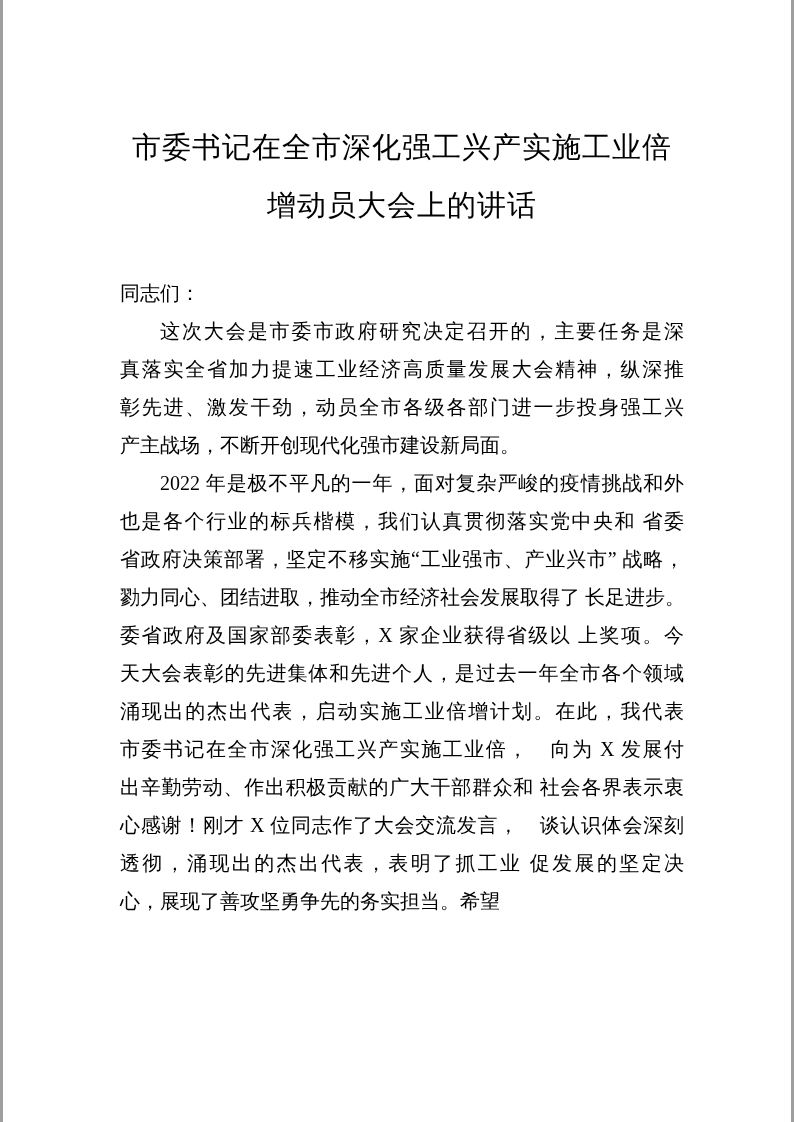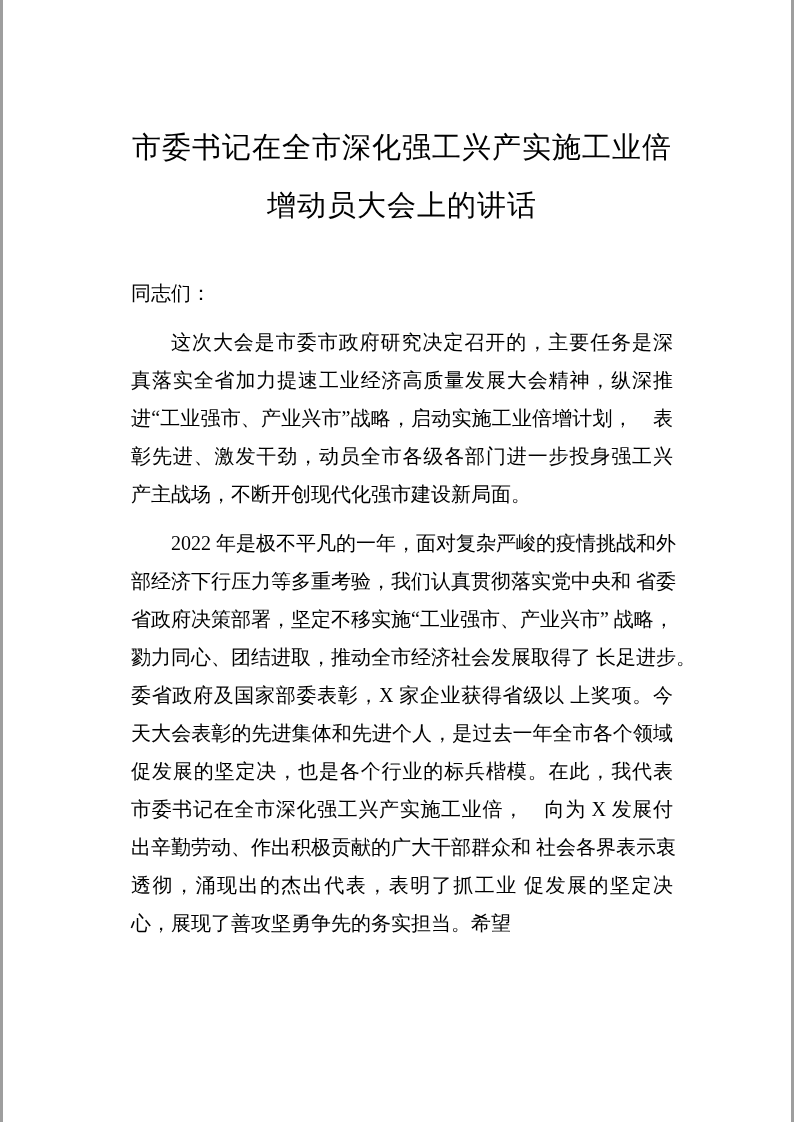--- a/index.html
+++ b/index.html
@@ -29,21 +29,21 @@
     line-height: 58px;
     font-weight: 500;
     letter-spacing: 1px;
     white-space: nowrap;
   }
   .doc-body {
     margin-top: 40px;
     width: 564px;
   }
   .para {
-    margin: 11px;
+    margin: 0;
     padding: 0;
   }
   .line {
     display: block;
     font-size: 20px;
     line-height: 38px;
     white-space: nowrap;
     text-align: justify;
     text-align-last: justify;
   }
@@ -66,33 +66,33 @@
 
   <div class="doc-body">
 
     <p class="para">
       <span class="line last">同志们：</span>
     </p>
 
     <p class="para">
       <span class="line indent">这次大会是市委市政府研究决定召开的，主要任务是深</span>
       <span class="line">真落实全省加力提速工业经济高质量发展大会精神，纵深推</span>
-      <span class="line">进“工业强市、产业兴市”战略，启动实施工业倍增计划，　表</span>
       <span class="line">彰先进、激发干劲，动员全市各级各部门进一步投身强工兴</span>
       <span class="line last">产主战场，不断开创现代化强市建设新局面。</span>
     </p>
 
     <p class="para">
       <span class="line indent">2022 年是极不平凡的一年，面对复杂严峻的疫情挑战和外</span>
-      <span class="line">部经济下行压力等多重考验，我们认真贯彻落实党中央和 省委</span>
+      <span class="line">也是各个行业的标兵楷模，我们认真贯彻落实党中央和 省委</span>
       <span class="line">省政府决策部署，坚定不移实施“工业强市、产业兴市” 战略，</span>
       <span class="line">勠力同心、团结进取，推动全市经济社会发展取得了 长足进步。</span>
       <span class="line">委省政府及国家部委表彰，X 家企业获得省级以 上奖项。今</span>
       <span class="line">天大会表彰的先进集体和先进个人，是过去一年全市各个领域</span>
-      <span class="line">促发展的坚定决，也是各个行业的标兵楷模。在此，我代表</span>
+      <span class="line">涌现出的杰出代表，启动实施工业倍增计划。在此，我代表</span>
       <span class="line">市委书记在全市深化强工兴产实施工业倍，　向为 X 发展付</span>
       <span class="line">出辛勤劳动、作出积极贡献的广大干部群众和 社会各界表示衷</span>
+      <span class="line">心感谢！刚才 X 位同志作了大会交流发言，　谈认识体会深刻</span>
       <span class="line">透彻，涌现出的杰出代表，表明了抓工业 促发展的坚定决</span>
       <span class="line last">心，展现了善攻坚勇争先的务实担当。希望</span>
     </p>
 
   </div>
 </div>
 
 </body></html>

